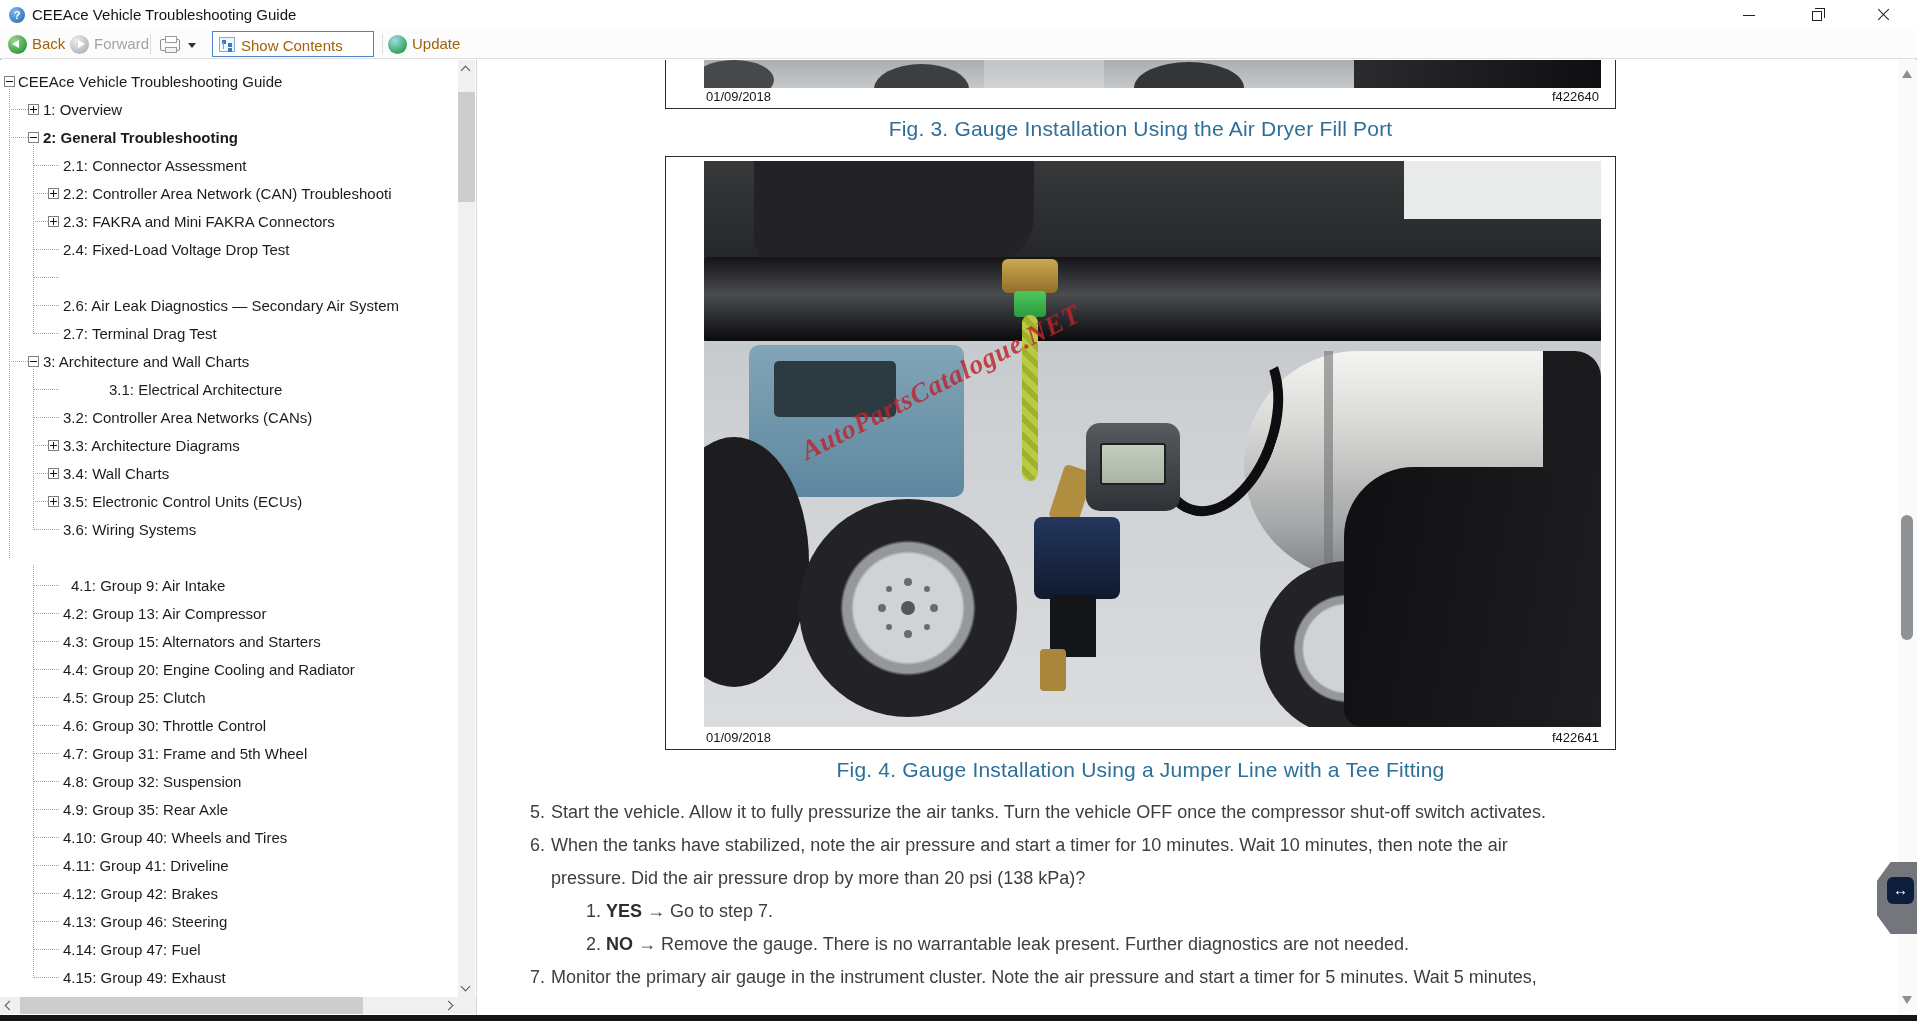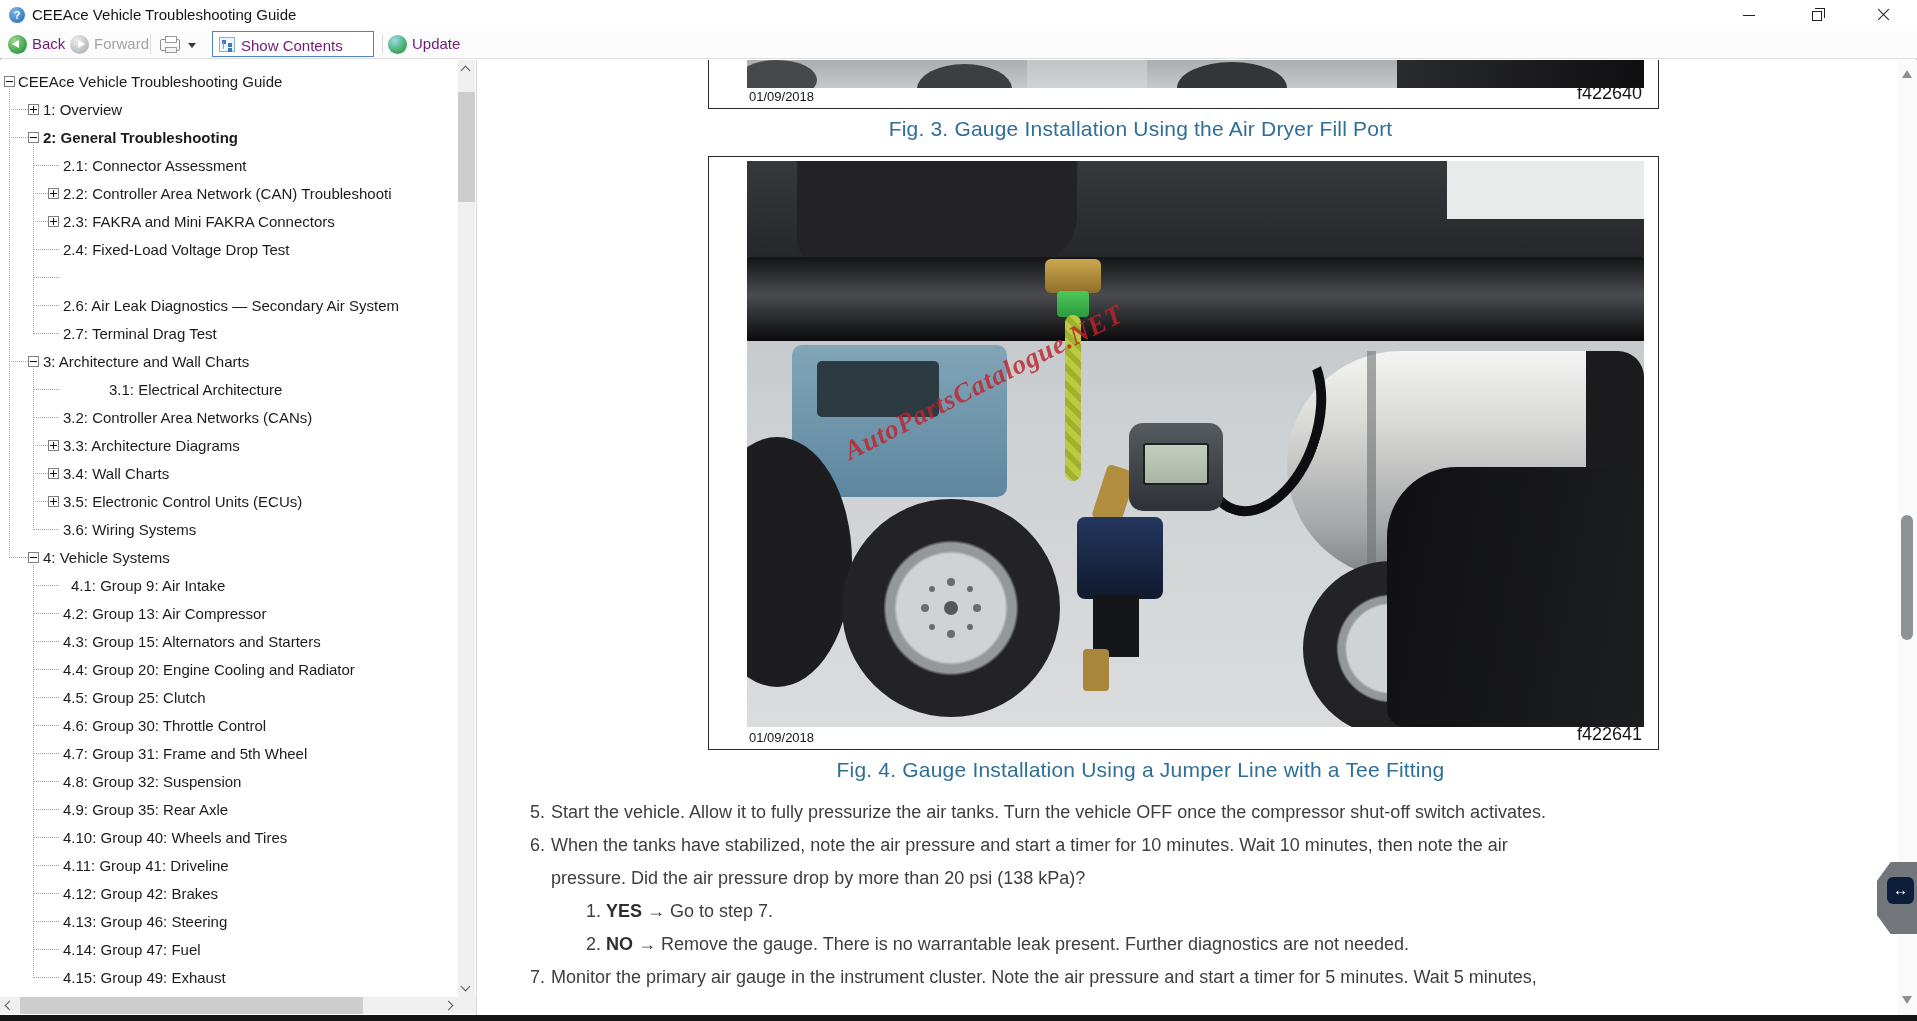--- a/index.html
+++ b/index.html
@@ -19,21 +19,21 @@
   .win-btn.min{right:134px;} .win-btn.restore{right:66px;} .win-btn.close{right:0;}
   .g-min{width:12px;height:1px;background:#222;margin:15px auto 0;}
   .g-restore{width:10px;height:10px;border:1px solid #222;margin:11px auto 0;position:relative;background:#fff;}
   .g-restore::before{content:"";position:absolute;left:2px;top:-4px;width:9px;height:9px;
     border-top:1px solid #222;border-right:1px solid #222;}
   .g-close{position:relative;width:14px;height:14px;margin:8px auto 0;}
   .g-close::before,.g-close::after{content:"";position:absolute;left:0;top:6px;width:15px;height:1px;background:#222;}
   .g-close::before{transform:rotate(45deg);} .g-close::after{transform:rotate(-45deg);}
   
   .toolbar{position:absolute;left:0;top:30px;width:1917px;height:29px;background:#fcfcfc;border-bottom:1px solid #ddd;}
-  .tb-label{position:absolute;top:0;line-height:28px;font-size:15px;color:#701a75;white-space:nowrap;}
+  .tb-label{position:absolute;top:0;line-height:28px;font-size:15px;color:#a16207;white-space:nowrap;}
   .tb-label.dis{color:#a3a3a3;}
   .orb{position:absolute;width:19px;height:19px;border-radius:50%;top:5px;}
   .orb.back{background:radial-gradient(circle at 35% 30%,#9ed68d,#2f9b43 75%);}
   .orb.fwd{background:radial-gradient(circle at 35% 30%,#ececec,#b4b7ba 75%);}
   .orb .arr-l{position:absolute;left:4px;top:5px;width:0;height:0;border-top:4.5px solid transparent;
     border-bottom:4.5px solid transparent;border-right:7px solid #fff;}
   .orb .arr-r{position:absolute;left:8px;top:5px;width:0;height:0;border-top:4.5px solid transparent;
     border-bottom:4.5px solid transparent;border-left:7px solid #fff;}
   .sep{position:absolute;top:4px;width:1px;height:20px;background:#dcdcdc;}
   .printer{position:absolute;left:160px;top:9px;width:20px;height:12px;border:1px solid #8a8f94;border-radius:2px;
@@ -67,25 +67,25 @@
   .sb-h .thumb{position:absolute;left:20px;top:0;width:343px;height:17px;background:#cdcdcd;}
   .sb-corner{position:absolute;left:458px;top:937px;width:18px;height:17px;background:#f0f0f0;}
   .chev{position:absolute;width:7px;height:7px;border-right:1.5px solid #555;border-bottom:1.5px solid #555;}
   .chev.up{left:4px;top:7px;transform:rotate(-135deg);}
   .chev.down{left:4px;bottom:7px;transform:rotate(45deg);}
   .chev.lft{left:6px;top:5px;transform:rotate(135deg);}
   .chev.rgt{right:6px;top:5px;transform:rotate(-45deg);}
   .splitline{position:absolute;left:476px;top:60px;width:1px;height:955px;background:#d7d7d7;}
   
   .content{position:absolute;left:494px;top:60px;width:1404px;height:956px;background:#fff;overflow:hidden;}
-  .figbox{position:absolute;border:1px solid #2b2b2b;background:#fff;margin-left:43px;}
+  .figbox{position:absolute;border:1px solid #2b2b2b;background:#fff;}
   #fig3{left:171px;top:-2px;width:951px;height:51px;border-top:none;}
   #fig4{left:171px;top:96px;width:951px;height:594px;}
   .figdate{position:absolute;left:40px;bottom:4px;font-size:13px;color:#151515;}
-  .figref{position:absolute;right:16px;bottom:4px;font-size:18px;color:#151515;}
+  .figref{position:absolute;right:16px;bottom:4px;font-size:13px;color:#151515;}
   .figcap{position:absolute;width:951px;left:171px;text-align:center;font-size:21px;font-weight:500;
     color:var(--cap,#2e6f99);letter-spacing:.2px;}
   #cap3{top:57px;} #cap4{top:698px;}
   
   .photo{position:absolute;overflow:hidden;background:linear-gradient(#b9bdbf,#cdd0d2 45%,#dadcde);}
   #photo4{left:38px;top:4px;width:897px;height:566px;}
   #photo3{left:38px;top:0;width:897px;height:30px;background:linear-gradient(#a8acae,#c6c9cb);}
   .p{position:absolute;}
   .p3-tire{left:-10px;top:2px;width:80px;height:40px;border-radius:50%;background:#46484a;}
   .p3-w1{left:170px;top:6px;width:95px;height:50px;border-radius:50%;background:#3c3e40;}
@@ -265,25 +265,20 @@
       </div>
       <div class="tree-row" style="top: 428px;">
         <div class="stub" style="left: 33px; width: 15px;"></div>
         <div class="expander plus" style="left: 48px;"></div>
         <div class="tree-label" style="left: 60px;">3.5: Electronic Control Units (ECUs)</div>
       </div>
       <div class="tree-row" style="top: 456px;">
         <div class="stub" style="left: 33px; width: 26px;"></div>
         <div class="tree-label" style="left: 60px;">3.6: Wiring Systems</div>
       </div>
-      <div class="tree-row" style="top: 484px;">
-        <div class="stub" style="left: 9px; width: 19px;"></div>
-        <div class="expander minus" style="left: 28px;"></div>
-        <div class="tree-label" style="left: 40px;">4: Vehicle Systems</div>
-      </div>
       <div class="tree-row" style="top: 512px;">
         <div class="stub" style="left: 33px; width: 26px;"></div>
         <div class="tree-label" style="left: 68px;">4.1: Group 9: Air Intake</div>
       </div>
       <div class="tree-row" style="top: 540px;">
         <div class="stub" style="left: 33px; width: 26px;"></div>
         <div class="tree-label" style="left: 60px;">4.2: Group 13: Air Compressor</div>
       </div>
       <div class="tree-row" style="top: 568px;">
         <div class="stub" style="left: 33px; width: 26px;"></div>

